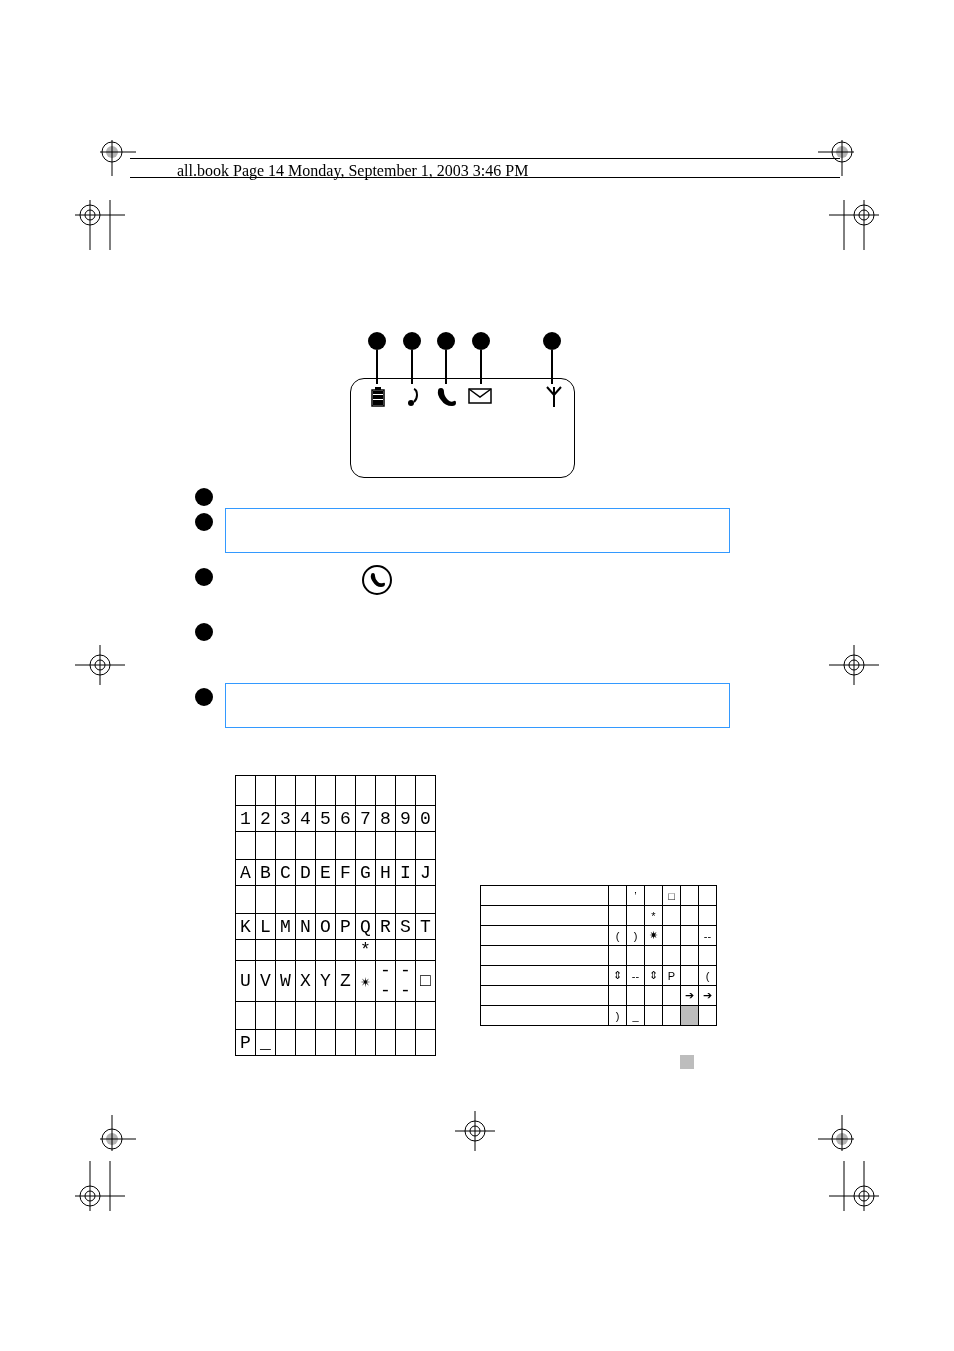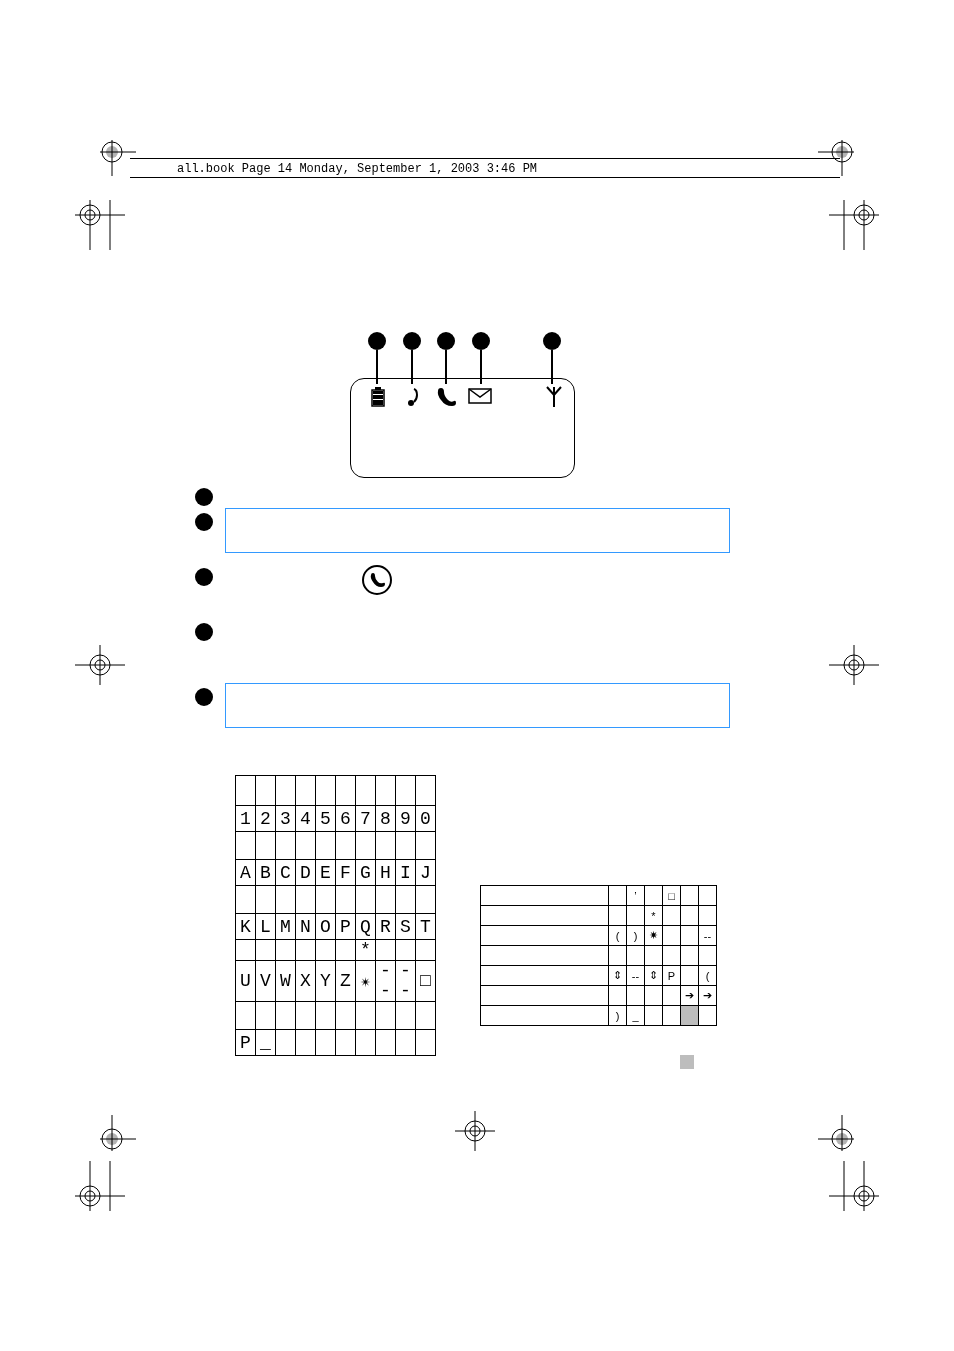--- a/index.html
+++ b/index.html
@@ -14,21 +14,21 @@
   .crop-tr2 { top: 200px; right: 75px; }
   .crop-l { top: 645px; left: 75px; }
   .crop-r { top: 645px; right: 75px; }
   .crop-bl { bottom: 200px; left: 100px; }
   .crop-bl2 { bottom: 140px; left: 75px; }
   .crop-br { bottom: 200px; right: 100px; }
   .crop-br2 { bottom: 140px; right: 75px; }
   .crop-bc { bottom: 200px; left: 455px; }
 
   .header-box { position: absolute; top: 158px; left: 130px; width: 710px; height: 20px; border-top: 1px solid #000; border-bottom: 1px solid #000; }
-  .header-text { position: absolute; top: 162px; left: 177px; font-size: 12px; font-family: Liberation Mono, monospace; }
+  .header-text { position: absolute; top: 162px; left: 177px; font-size: 16px; font-family: Liberation Serif, serif; }
 
   
   .lcd-box { position: absolute; top: 378px; left: 350px; width: 225px; height: 100px; border: 1px solid #000; border-radius: 14px; }
   .icon-row { position: absolute; top: 6px; left: 10px; width: 210px; height: 24px; display: flex; }
   .icon-row .icon { width: 34px; display: flex; align-items: center; justify-content: center; }
   .icon-row .spacer { flex: 1; }
 
   
   .bullet { position: absolute; width: 18px; height: 18px; background: #000; border-radius: 50%; }
   .leader { position: absolute; background: #000; }

